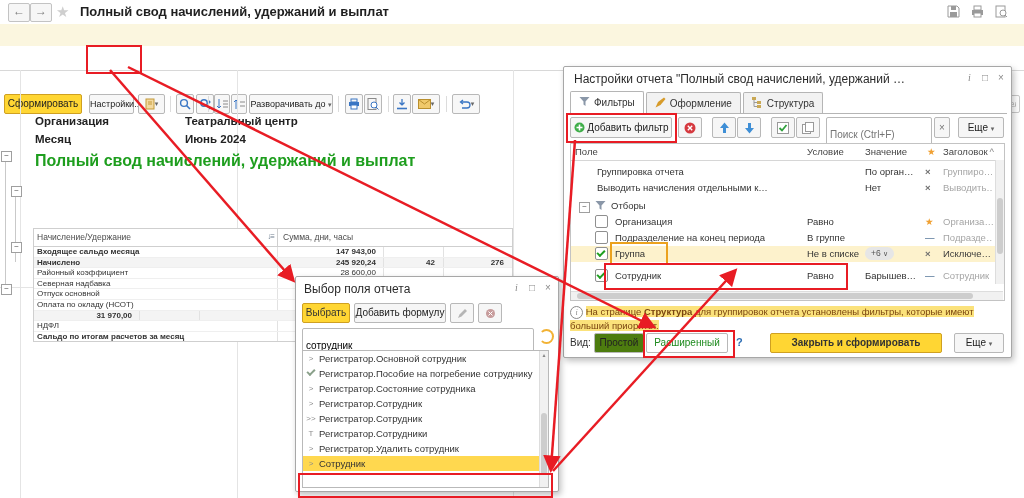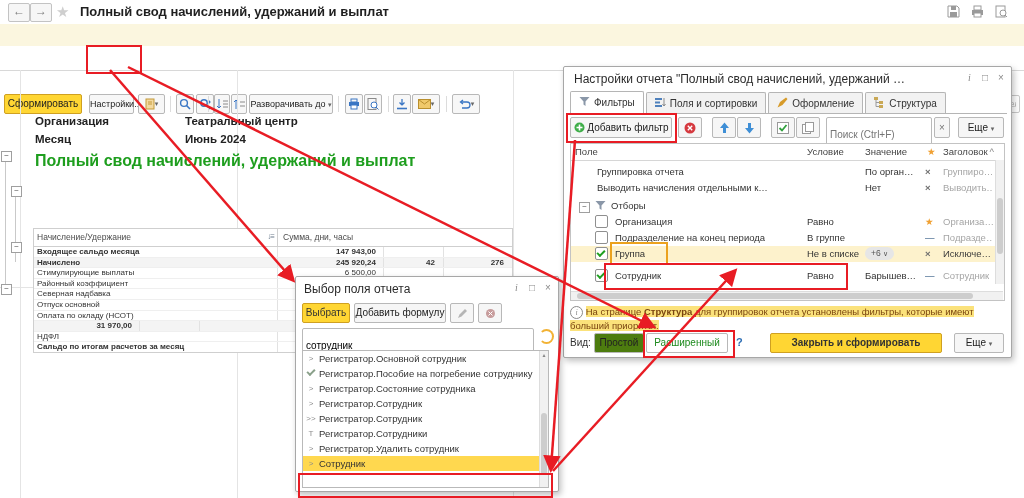--- a/index.html
+++ b/index.html
@@ -274,26 +274,20 @@
           <div class="rc d"></div>
           <div class="rc h"></div>
         </div>
         <div class="rrow b group">
           <div class="rc n">Начислено</div>
           <div class="rc s">245 920,24</div>
           <div class="rc d">42</div>
           <div class="rc h">276</div>
         </div>
         <div class="rrow">
-          <div class="rc n">Стимулирующие выплаты</div>
-          <div class="rc s">6 500,00</div>
-          <div class="rc d"></div>
-          <div class="rc h"></div>
-        </div>
-        <div class="rrow">
           <div class="rc n">Районный коэффициент</div>
           <div class="rc s">28 600,00</div>
           <div class="rc d"></div>
           <div class="rc h"></div>
         </div>
         <div class="rrow">
           <div class="rc n">Северная надбавка</div>
           <div class="rc s">35 750,00</div>
           <div class="rc d"></div>
           <div class="rc h"></div>
@@ -398,28 +392,20 @@
   <div class="abs dtitle" style="left:10px;top:5px">Настройки отчета "Полный свод начислений, удержаний …</div>
   <div class="abs sysic" style="left:404px;top:5px;font-family:'Liberation Serif',serif;font-style:italic">i</div>
   <div class="abs sysic" style="left:418px;top:5px">□</div>
   <div class="abs sysic" style="left:434px;top:5px">×</div>
 
   <div class="abs stabs"><span id="tabs-holder"><div class="stab active">
           <span><svg width="11" height="11">
               <path d="M0.5 1h10L6.5 5.5V10L4.5 8.5v-3z" fill="#8a97a8"></path>
             </svg></span>
           <span>Фильтры</span>
-        </div><div class="stab">
-          <span><svg width="11" height="11">
-              <rect x="0" y="1" width="7" height="2" fill="#4f81bd"></rect>
-              <rect x="0" y="4.5" width="5" height="2" fill="#4f81bd"></rect>
-              <rect x="0" y="8" width="7" height="2" fill="#4f81bd"></rect>
-              <path d="M9 1v8m0 0l-1.5-2M9 9l1.5-2" stroke="#8a8a8a" fill="none"></path>
-            </svg></span>
-          <span>Поля и сортировки</span>
         </div><div class="stab">
           <span><svg width="11" height="11">
               <path d="M0.5 10.5L3 5L9 0.5L10.5 2L5.5 8z" fill="#d79b2a"></path>
             </svg></span>
           <span>Оформление</span>
         </div><div class="stab">
           <span><svg width="11" height="11">
               <rect x="0" y="0" width="4" height="3" fill="#c9a855"></rect>
               <rect x="5" y="4" width="4" height="3" fill="#c9a855"></rect>
               <rect x="5" y="8" width="4" height="3" fill="#c9a855"></rect>

